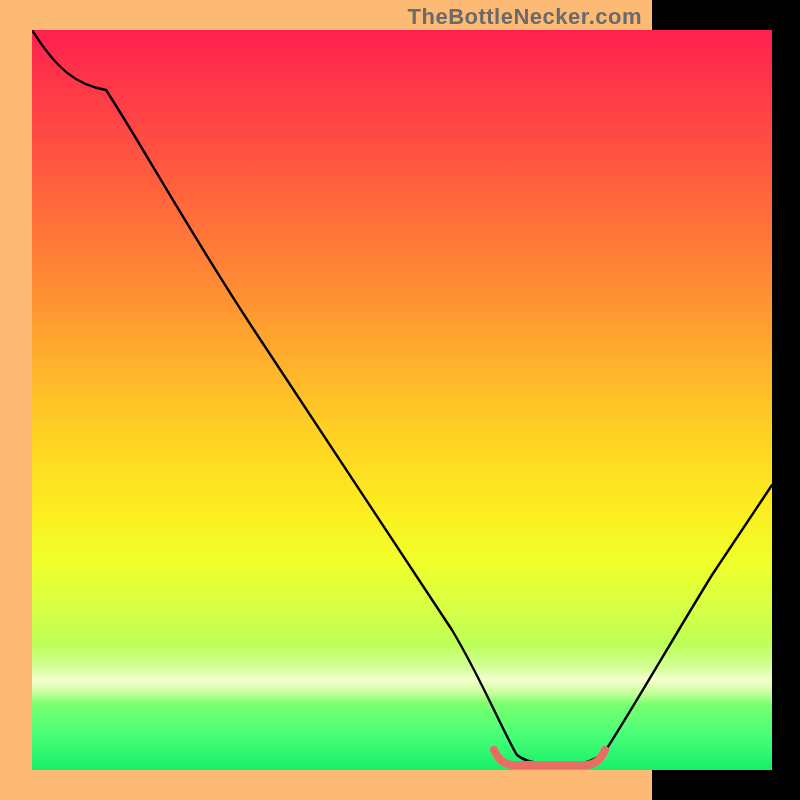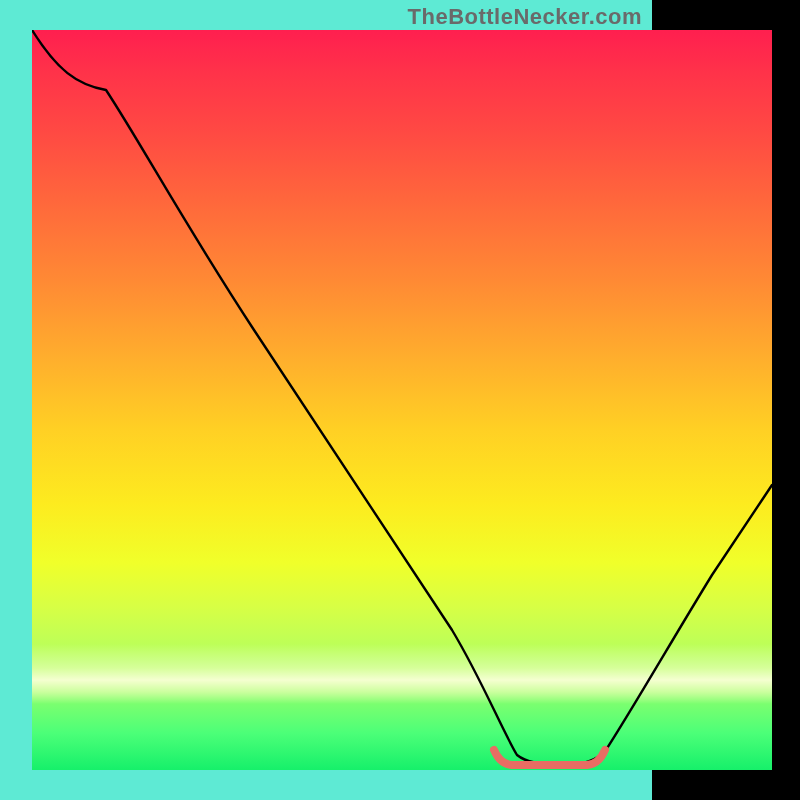--- a/index.html
+++ b/index.html
@@ -8,21 +8,21 @@
     width: 800px;
     height: 800px;
     background: #000;
     overflow: hidden;
     font-family: Arial, Helvetica, sans-serif;
   }
   .frame {
     position: relative;
     width: 652px;
     height: 800px;
-    background: #5eead4;
+    background: #fdba74;
   }
   .watermark {
     position: absolute;
     top: 4px;
     right: 10px;
     color: #6a6a6a;
     font-size: 22px;
     font-weight: 600;
     letter-spacing: 0.5px;
     z-index: 5;

